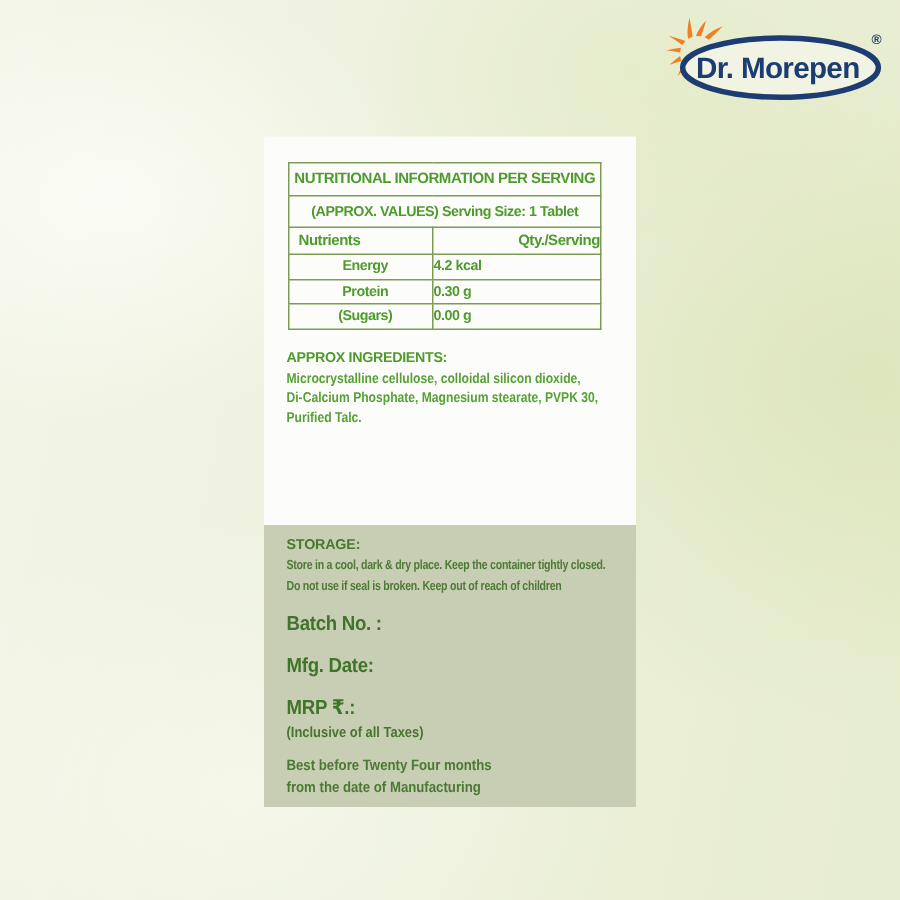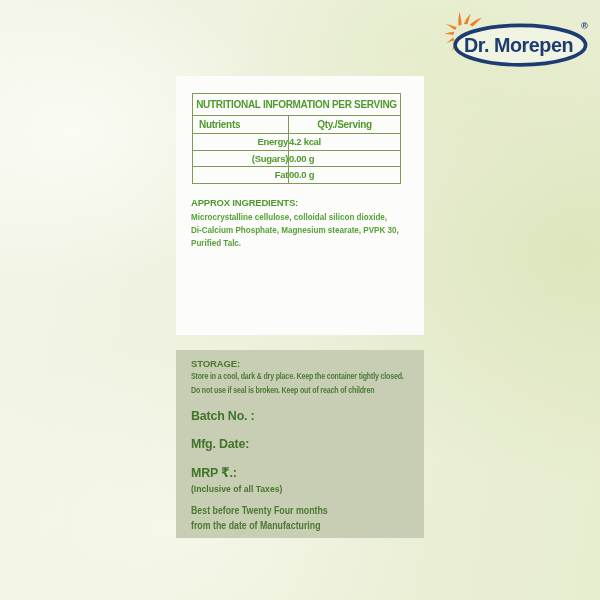--- a/index.html
+++ b/index.html
@@ -14,39 +14,39 @@
       radial-gradient(ellipse 260px 180px at 70% 8%, rgba(222,232,186,0.45), transparent 70%),
       linear-gradient(100deg,#f3f5e8 0%,#ecf0da 55%,#e7edcf 100%);
   }
 
   
   .logo{position:absolute;top:12px;right:8px;width:158px;height:57px;}
   .logo svg{width:100%;height:100%;display:block;}
 
   
   .card{
-    position:absolute;left:176px;top:76px;width:248px;height:259px;
+    position:absolute;left:176px;top:91px;width:248px;height:259px;
     background:#fcfdfa;box-sizing:border-box;
   }
   .nut-table{
     border-collapse:collapse;margin:17px 0 0 16px;width:208px;
     table-layout:fixed;
   }
   .nut-table td{
     border:1.6px solid #7d9b55;color:#4f9a2d;font-weight:bold;
     letter-spacing:-0.3px;padding:0;vertical-align:middle;
   }
   .nut-table col.c1{width:96px}
   .nut-table col.c2{width:112px}
   .t-title{height:21px;text-align:center;font-size:10px;}
   .t-sub{height:20px;text-align:center;font-size:9.5px;}
-  .t-colh{height:17px;text-align:center;font-size:10px;}
+  .t-colh{height:17px;text-align:right;font-size:10px;}
   .t-colh.left{text-align:left;padding-left:6px;margin-left:40px;}
   .t-cell{height:15.5px;font-size:9.5px;}
-  .t-cell.left{text-align:right;padding-left:6px;}
+  .t-cell.left{text-align:center;padding-left:6px;}
   .nut-table tr:nth-child(7) td.left{padding-left:10px;font-family:Liberation Serif, serif;}
 
   .other{margin:13px 14px 0 15px;color:#4f9a2d;}
   .other .head{font-size:9.5px;font-weight:bold;letter-spacing:-0.2px;margin-bottom:2px;}
   .other .line{
     font-size:9.5px;font-weight:600;color:#57a037;line-height:1.38;
     white-space:nowrap;transform:scaleX(0.85);transform-origin:0 50%;width:118%;
   }
 
   
@@ -101,34 +101,37 @@
   <table class="nut-table">
     <colgroup>
         <col class="c1">
         <col class="c2">
       </colgroup>
     <tbody>
         <tr>
           <td colspan="2" class="t-title">NUTRITIONAL INFORMATION PER SERVING</td>
         </tr>
     <tr>
+          <td colspan="2" class="t-sub">(APPROX. VALUES) Serving Size: 1 Tablet</td>
+        </tr>
+    <tr>
       <td class="t-colh left">Nutrients</td>
       <td class="t-colh">Qty./Serving</td>
     </tr>
     <tr>
       <td class="t-cell left">Energy</td>
       <td class="t-cell">4.2 kcal</td>
     </tr>
     <tr>
+      <td class="t-cell left">Protein</td>
+      <td class="t-cell">0.30 g</td>
+    </tr>
+    <tr>
       <td class="t-cell left">(Sugars)</td>
       <td class="t-cell">0.00 g</td>
-    </tr>
-    <tr>
-      <td class="t-cell left">Fat</td>
-      <td class="t-cell">00.0 g</td>
     </tr>
   </tbody>
     </table>
 
   <div class="other">
     <div class="head">APPROX INGREDIENTS:</div>
     <div class="line">Microcrystalline cellulose, colloidal silicon dioxide,</div>
     <div class="line">Di-Calcium Phosphate, Magnesium stearate, PVPK 30,</div>
     <div class="line">Purified Talc.</div>
   </div>

